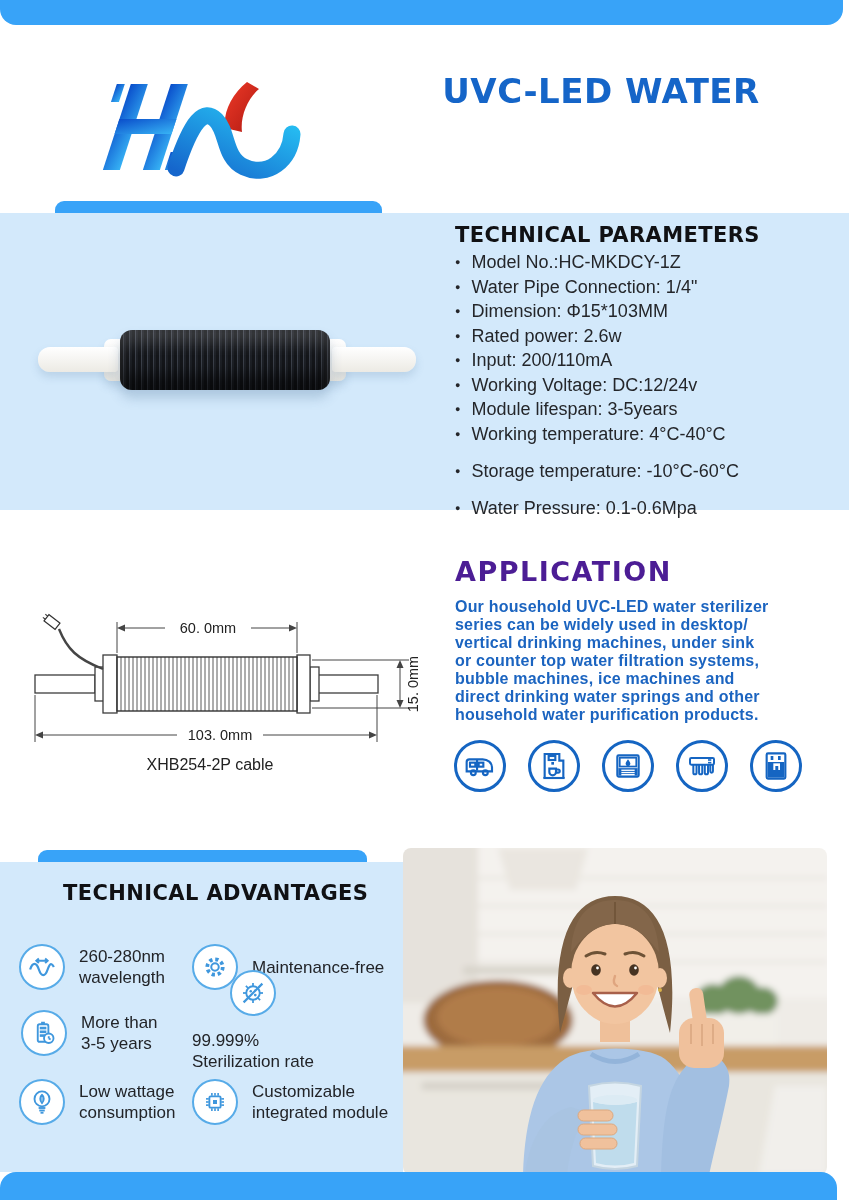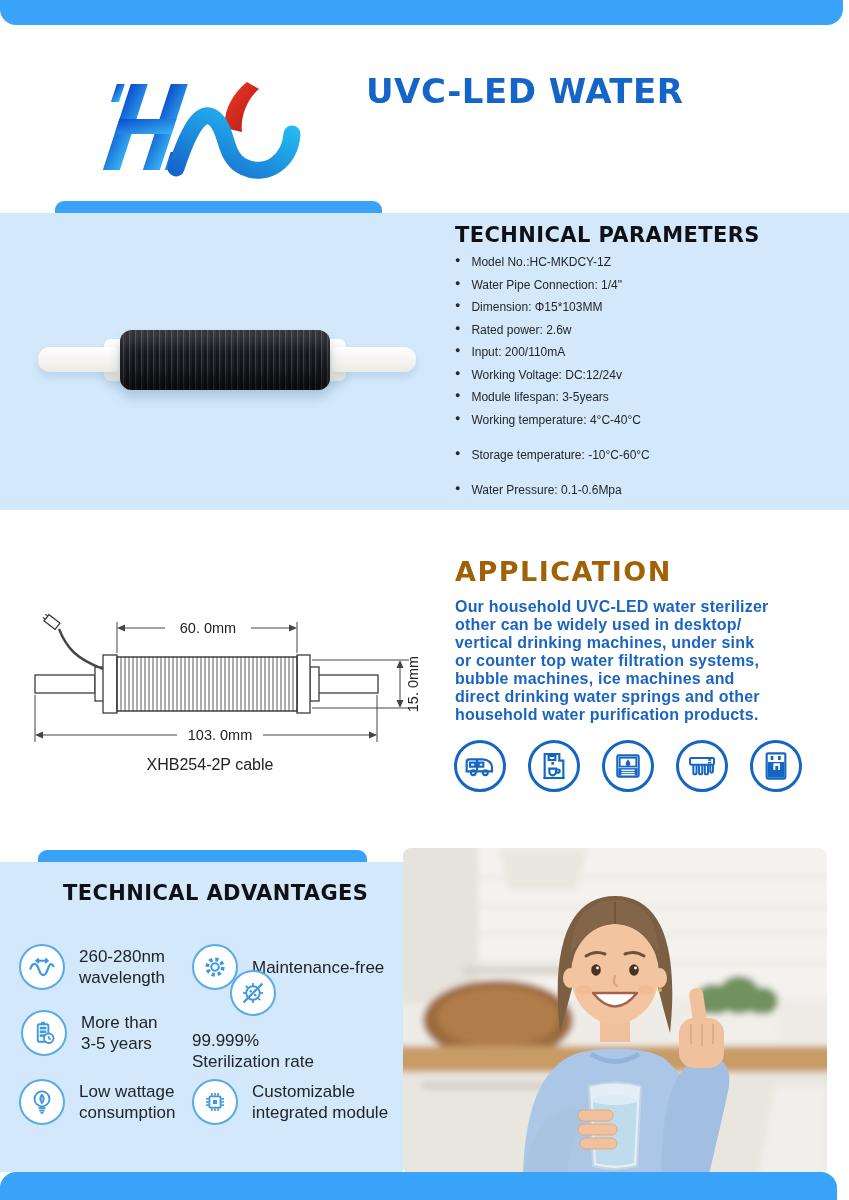--- a/index.html
+++ b/index.html
@@ -12,44 +12,44 @@
   .topbar   { left:0; top:0; width:843px; height:25px; background:#38a3f8; border-radius:0 0 16px 16px; }
   .tab1     { left:55px; top:201px; width:327px; height:12px; background:#38a3f8; border-radius:9px 9px 0 0; }
   .tab2     { left:38px; top:850px; width:329px; height:12px; background:#38a3f8; border-radius:9px 9px 0 0; }
   .footerbar{ left:0; top:1172px; width:837px; height:28px; background:#38a3f8; border-radius:16px 16px 0 0; }
   .panel1   { left:0; top:213px; width:849px; height:297px; background:#d3e9fb; }
   .panel2   { left:0; top:862px; width:403px; height:310px; background:#d3e9fb; }
 
   
   .logo { left:84px; top:68px; width:230px; height:120px; }
   .title { left:366px; top:68px; width:470px; color:#1565c8; font-family:"DejaVu Sans","Liberation Sans",sans-serif;
-           font-weight:800; font-size:34px; line-height:46px; letter-spacing:0.5px; }
+           font-weight:800; font-size:34px; line-height:46px; letter-spacing:0.5px;text-align:center; }
   .title .suffix { font-size:28px; letter-spacing:0; }
 
   
   .h-params { left:455px; top:223px; font-family:"DejaVu Sans",sans-serif; font-weight:800; font-size:21px;
               color:#101114; letter-spacing:0.4px; }
   .param-list { left:455px; top:253px; width:385px; margin:0; padding:0; list-style:none; }
-  .param-list li { display:flex; align-items:baseline; gap:11px; color:#24262a; font-size:12px;
+  .param-list li { display:flex; align-items:baseline; gap:11px; color:#24262a; font-size:18px;
                    line-height:19px; margin-bottom:2.5px; }
   .param-list li::before { content:"●"; font-size:9px; position:relative; top:-3px; }
   .param-list li:nth-child(n+9) { margin-top:15px; }
 
   
   .tubeL { left:38px;  top:347px; width:80px; height:25px; background:linear-gradient(#ffffff,#eceae4); border-radius:12px 4px 4px 12px; box-shadow:0 5px 8px rgba(70,110,150,.18); }
   .tubeR { left:332px; top:347px; width:84px; height:25px; background:linear-gradient(#ffffff,#eceae4); border-radius:4px 12px 12px 4px; box-shadow:0 5px 8px rgba(70,110,150,.18); }
   .colL  { left:104px; top:339px; width:28px; height:42px; background:linear-gradient(#ffffff,#e8e6df); border-radius:7px; box-shadow:0 6px 9px rgba(70,110,150,.18); }
   .colR  { left:318px; top:339px; width:28px; height:42px; background:linear-gradient(#ffffff,#e8e6df); border-radius:7px; box-shadow:0 6px 9px rgba(70,110,150,.18); }
   .blackbody { left:120px; top:330px; width:210px; height:60px; border-radius:12px;
     background:repeating-linear-gradient(90deg,#14161a 0 3px,#3c414b 3px 4px,#1d2026 4px 6px);
     box-shadow:inset 0 14px 14px rgba(255,255,255,.14), inset 0 -16px 16px rgba(0,0,0,.55), 0 8px 12px rgba(60,100,140,.25); }
 
   
   .h-app { left:455px; top:556px; font-family:"DejaVu Sans",sans-serif; font-weight:800; font-size:27px;
-           color:#a16207; letter-spacing:1.5px; }
+           color:#4c1d95; letter-spacing:1.5px; }
   .app-body { left:455px; top:598px; width:380px; color:#1b64c0; font-weight:bold; font-size:16px;
               line-height:18px; letter-spacing:0.2px; }
   .app-icons { left:454px; top:740px; display:flex; gap:22px; }
   .app-circle { width:52px; height:52px; border:3px solid #1565c2; border-radius:50%; background:#ffffff;
                 display:flex; align-items:center; justify-content:center; }
 
   
   .diagram { left:15px; top:595px; width:420px; height:185px; }
   .diag-caption { left:110px; top:756px; width:200px; text-align:center; color:#222; font-size:16px; }
 
@@ -203,21 +203,21 @@
     </g>
     <polygon points="385,65 381.5,73 388.5,73" fill="#444"></polygon>
     <polygon points="385,113 381.5,105 388.5,105" fill="#444"></polygon>
     <text x="403" y="89" text-anchor="middle" font-size="14.5" fill="#222" transform="rotate(-90 403 89)">15. 0mm</text>
   </svg>
   <div class="abs diag-caption">XHB254-2P cable</div>
 
   <div class="abs h-app">APPLICATION</div>
   <div class="abs app-body">
     <div>Our household UVC-LED water sterilizer</div>
-    <div>other can be widely used in desktop/</div>
+    <div>series can be widely used in desktop/</div>
     <div>vertical drinking machines, under sink</div>
     <div>or counter top water filtration systems,</div>
     <div>bubble machines, ice machines and</div>
     <div>direct drinking water springs and other</div>
     <div>household water purification products.</div>
   </div>
 
   <div class="abs app-icons">
     <div class="app-circle">
       <svg width="32" height="32" viewBox="0 0 24 24" fill="none" stroke="#1565c2" stroke-width="1.6">

